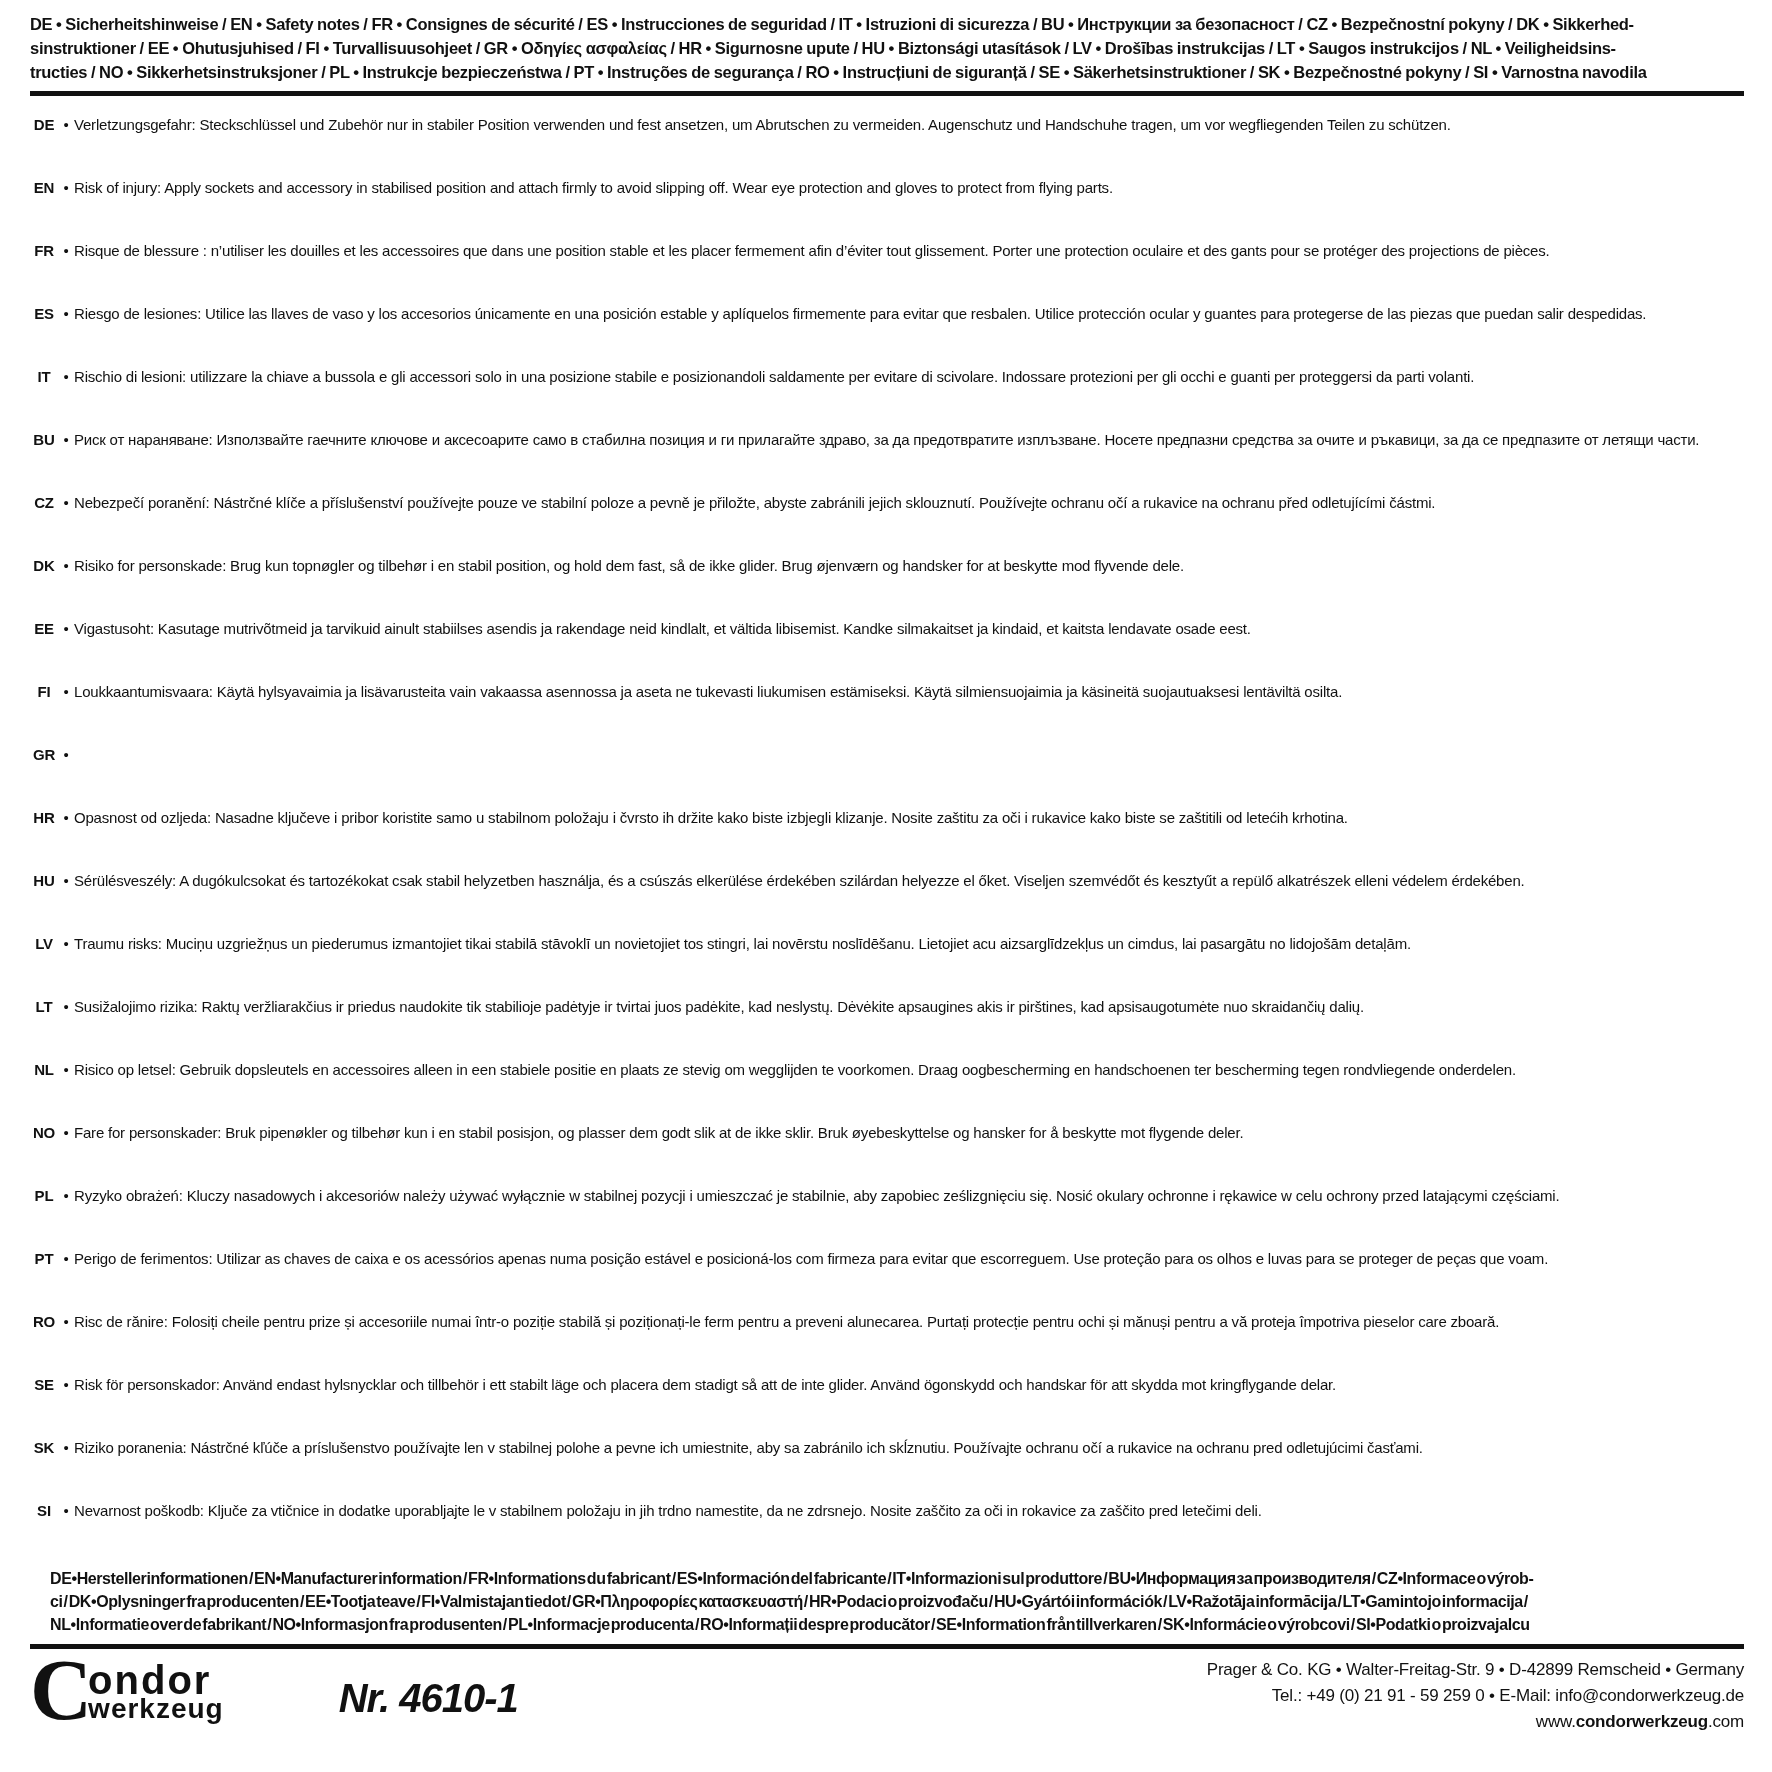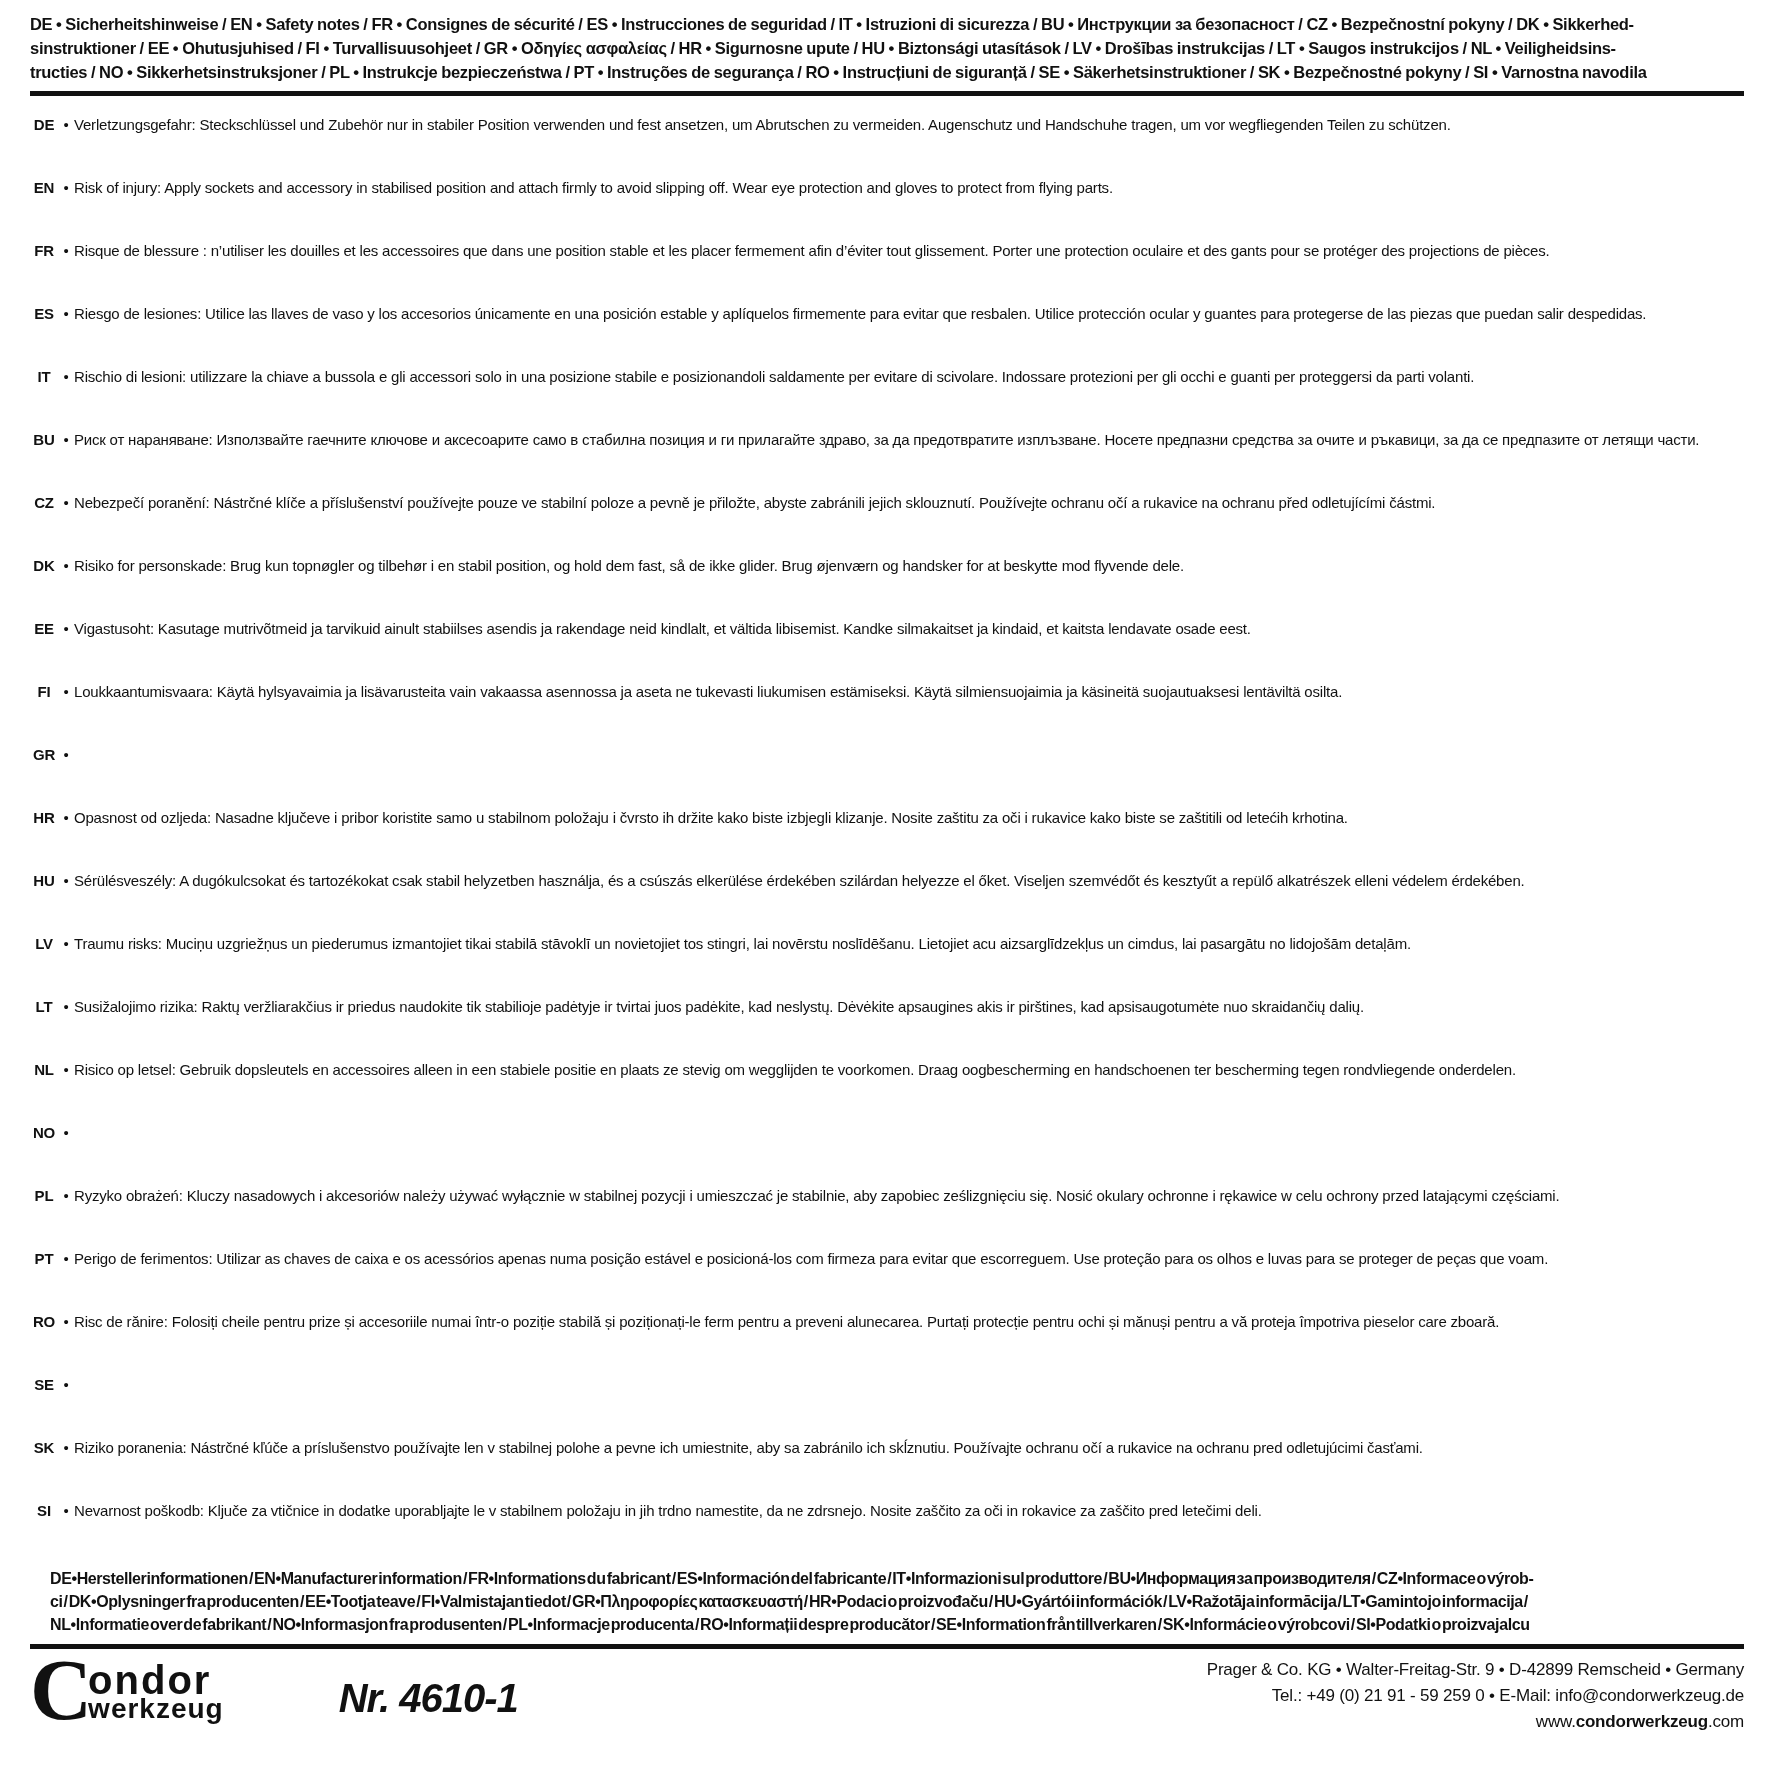--- a/index.html
+++ b/index.html
@@ -223,20 +223,21 @@
 
       <div class="entry">
         <span class="code">NL</span>
         <span class="bullet">•</span>
         <span class="text">Risico op letsel: Gebruik dopsleutels en accessoires alleen in een stabiele positie en plaats ze stevig om wegglijden te voorkomen. Draag oogbescherming en handschoenen ter bescherming tegen rondvliegende onderdelen.</span>
       </div>
 
       <div class="entry">
         <span class="code">NO</span>
         <span class="bullet">•</span>
+        <span class="text">Fare for personskader: Bruk pipenøkler og tilbehør kun i en stabil posisjon, og plasser dem godt slik at de ikke sklir. Bruk øyebeskyttelse og hansker for å beskytte mot flygende deler.</span>
       </div>
 
       <div class="entry">
         <span class="code">PL</span>
         <span class="bullet">•</span>
         <span class="text">Ryzyko obrażeń: Kluczy nasadowych i akcesoriów należy używać wyłącznie w stabilnej pozycji i umieszczać je stabilnie, aby zapobiec ześlizgnięciu się. Nosić okulary ochronne i rękawice w celu ochrony przed latającymi częściami.</span>
       </div>
 
       <div class="entry">
         <span class="code">PT</span>
@@ -246,20 +247,21 @@
 
       <div class="entry">
         <span class="code">RO</span>
         <span class="bullet">•</span>
         <span class="text">Risc de rănire: Folosiți cheile pentru prize și accesoriile numai într-o poziție stabilă și poziționați-le ferm pentru a preveni alunecarea. Purtați protecție pentru ochi și mănuși pentru a vă proteja împotriva pieselor care zboară.</span>
       </div>
 
       <div class="entry">
         <span class="code">SE</span>
         <span class="bullet">•</span>
+        <span class="text">Risk för personskador: Använd endast hylsnycklar och tillbehör i ett stabilt läge och placera dem stadigt så att de inte glider. Använd ögonskydd och handskar för att skydda mot kringflygande delar.</span>
       </div>
 
       <div class="entry">
         <span class="code">SK</span>
         <span class="bullet">•</span>
         <span class="text">Riziko poranenia: Nástrčné kľúče a príslušenstvo používajte len v stabilnej polohe a pevne ich umiestnite, aby sa zabránilo ich skĺznutiu. Používajte ochranu očí a rukavice na ochranu pred odletujúcimi časťami.</span>
       </div>
 
       <div class="entry">
         <span class="code">SI</span>

